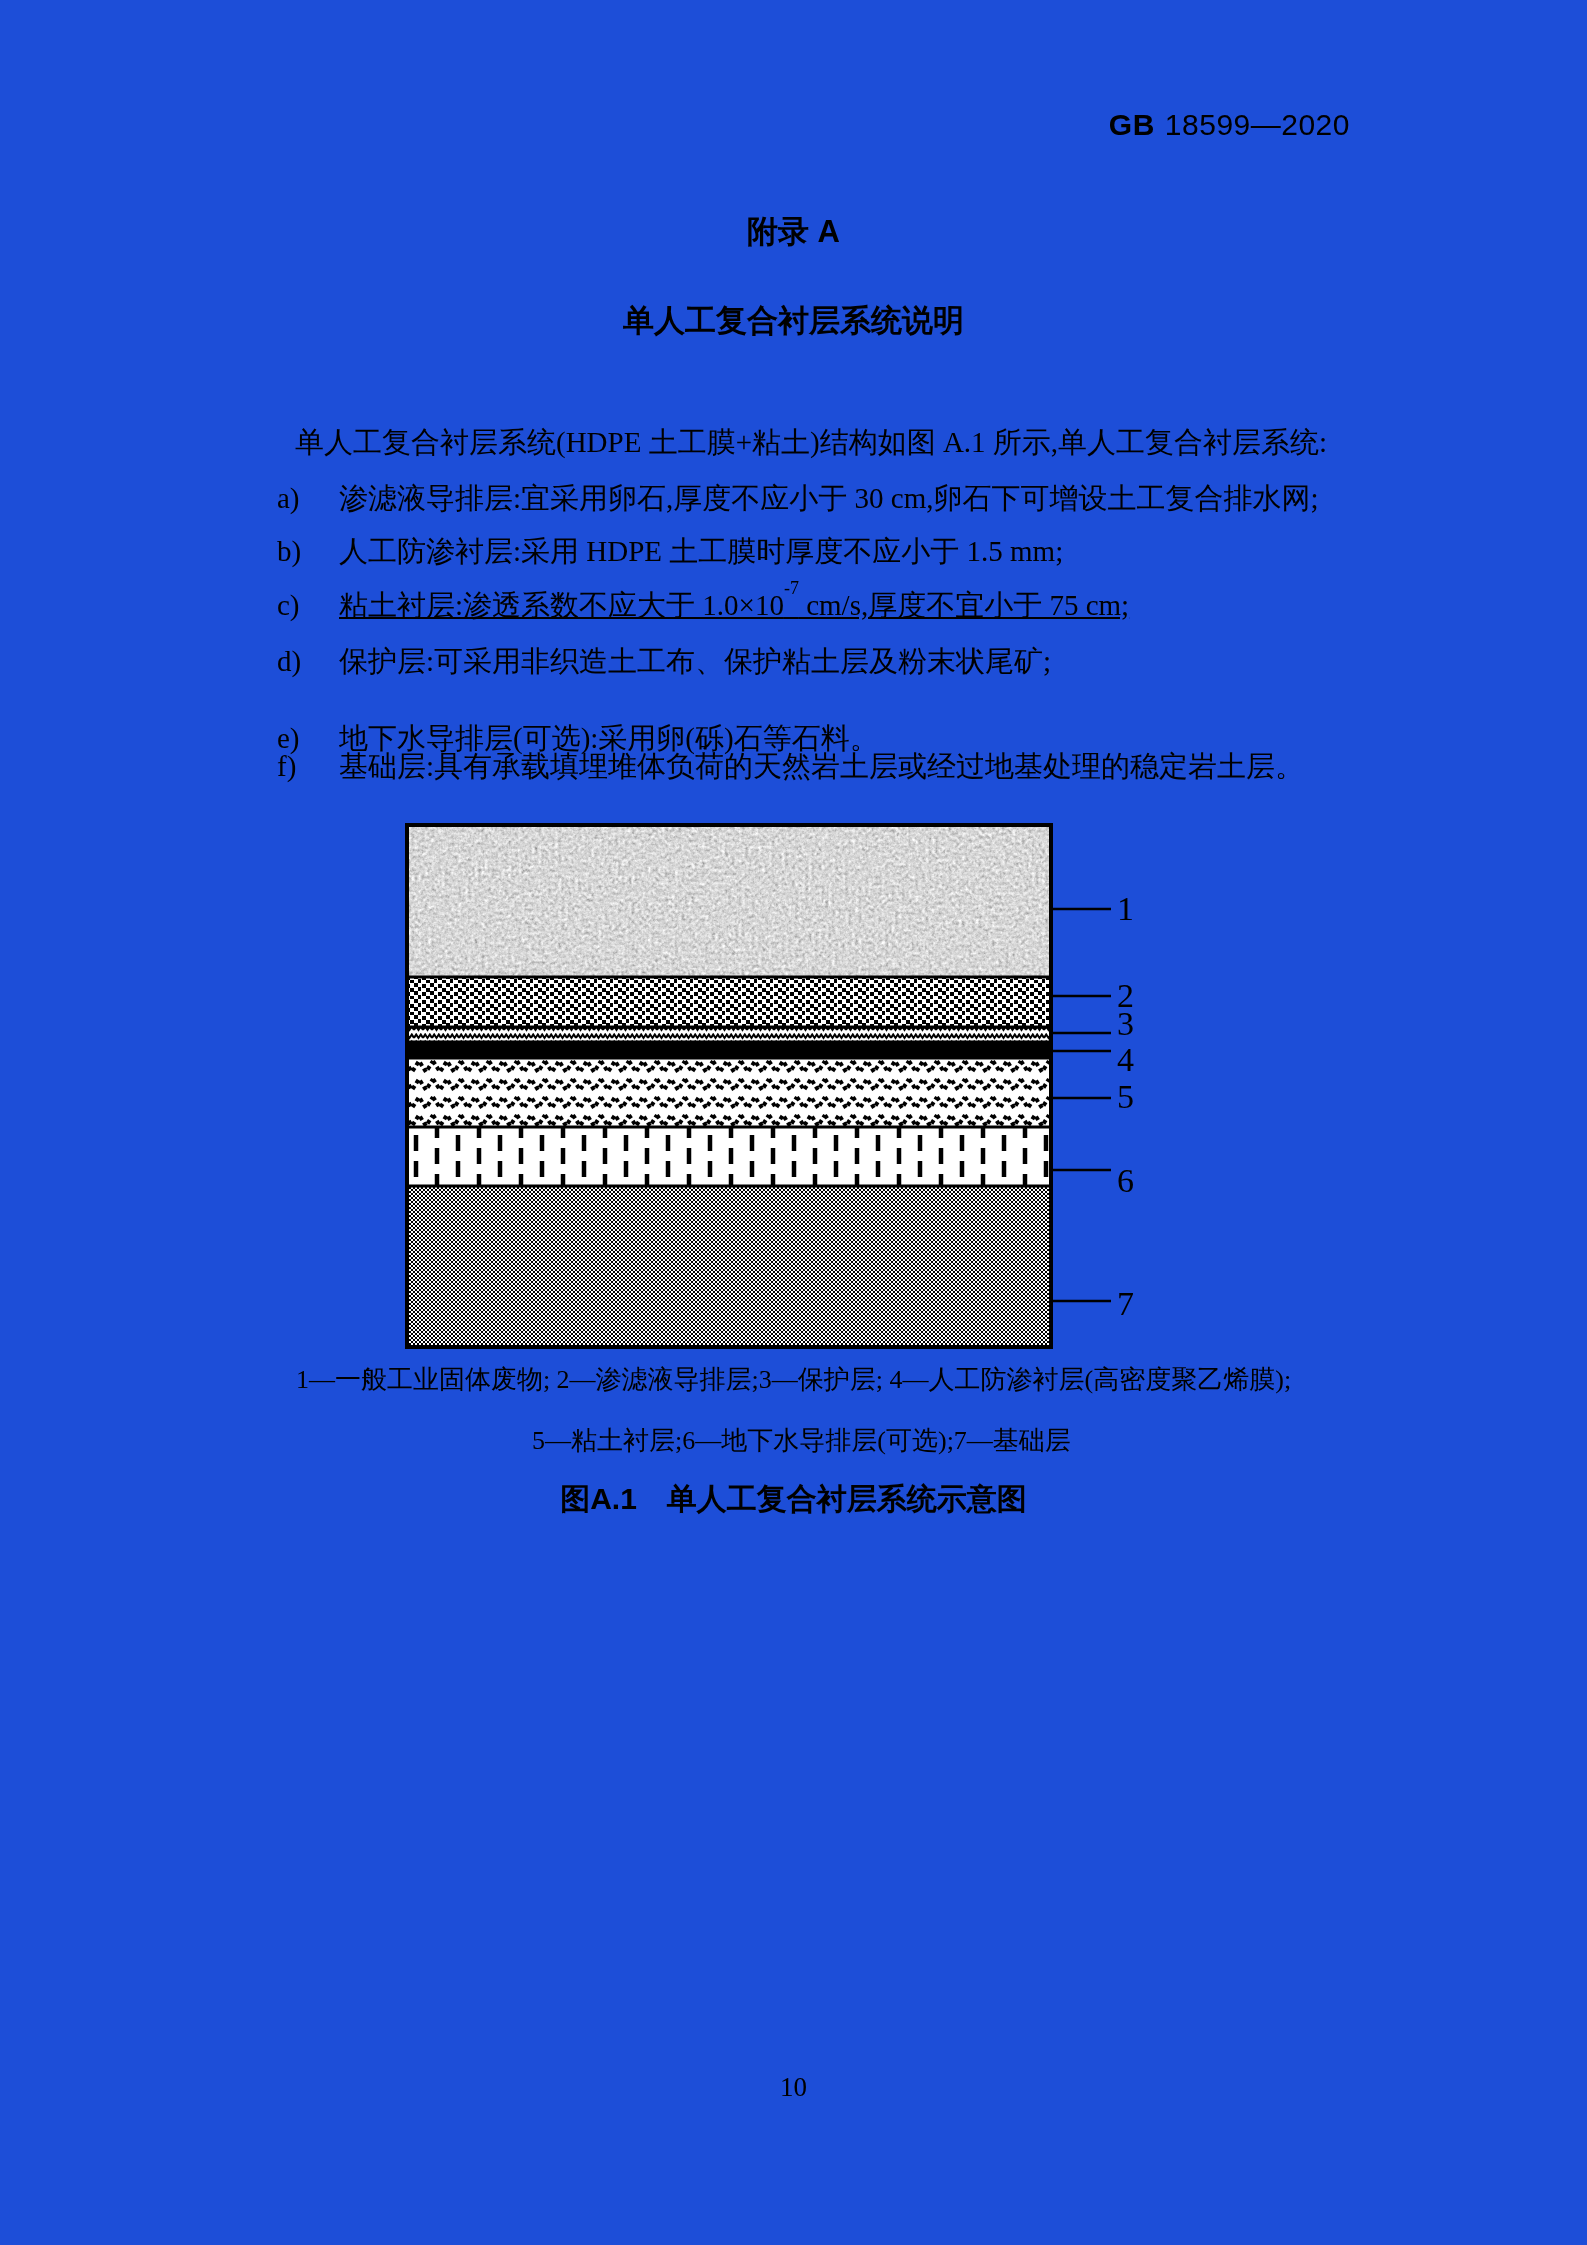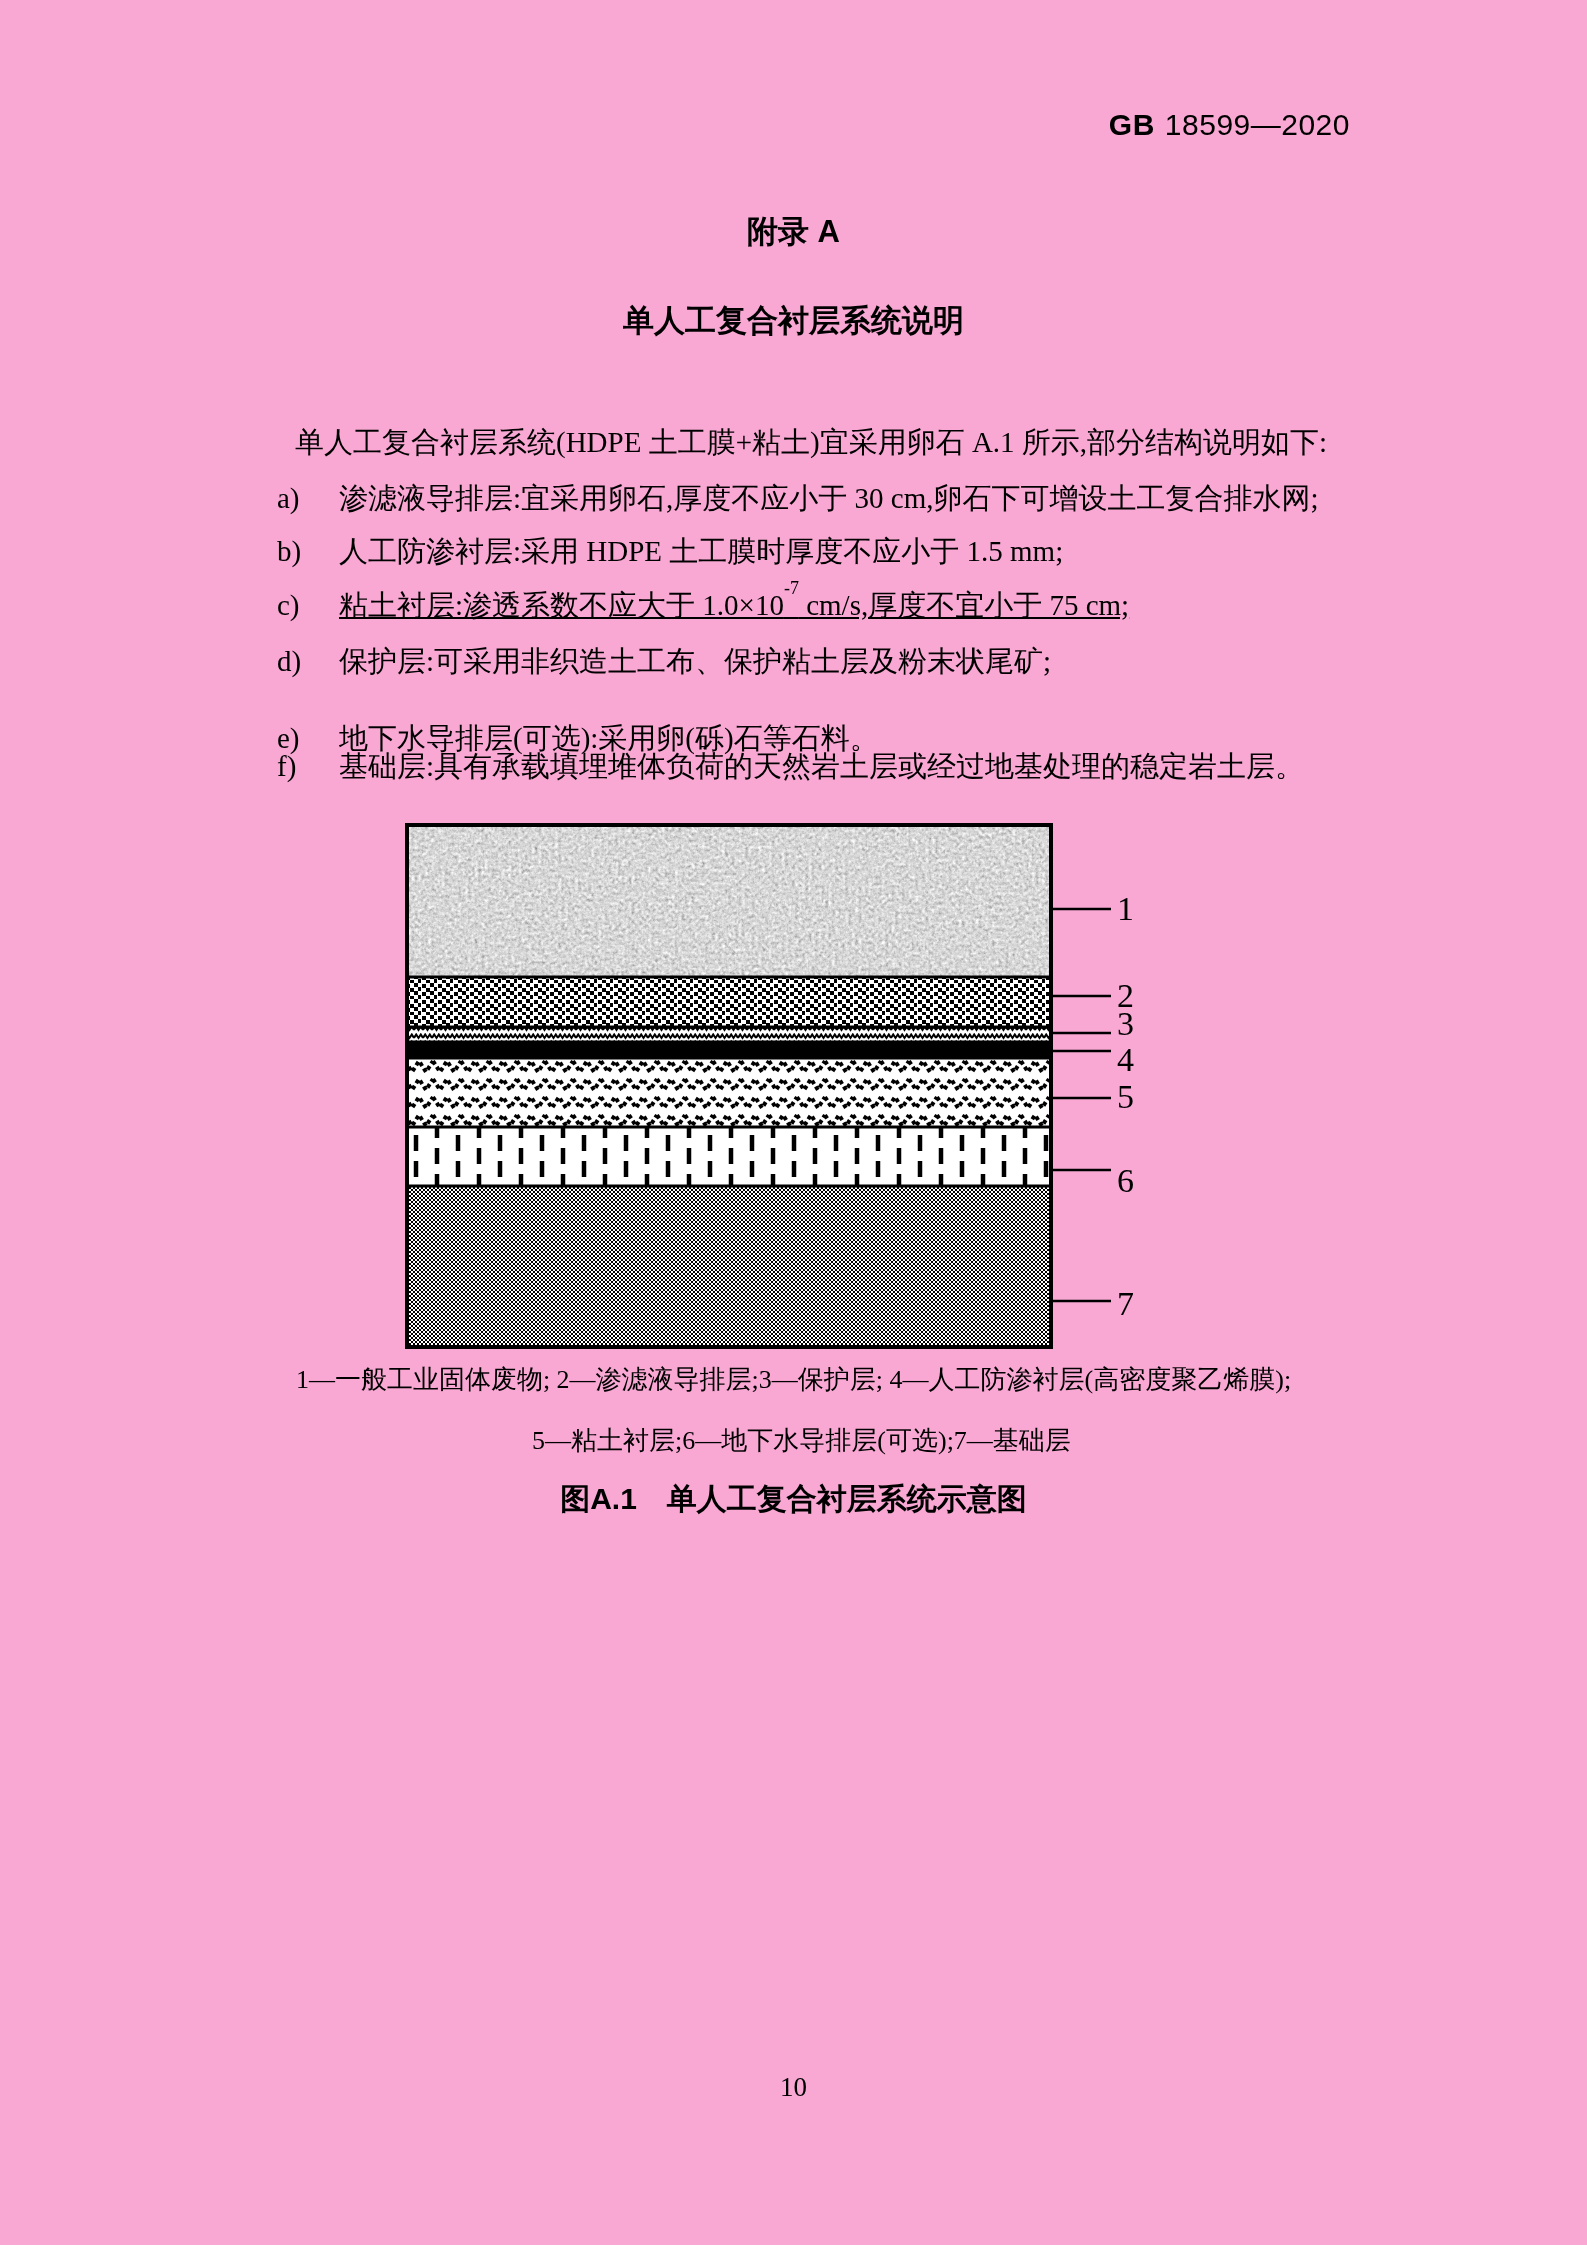--- a/index.html
+++ b/index.html
@@ -1,17 +1,17 @@
 <!DOCTYPE html>
 <html><head>
 <meta charset="utf-8">
 <style>
   html,body { margin:0; padding:0; background:#ffffff; }
   .page {
-    position:relative; width:1587px; height:2245px; background:#f9a8d4;
+    position:relative; width:1587px; height:2245px; background:#1d4ed8;
     font-family:"Liberation Serif","DejaVu Serif",serif; color:#000;
     overflow:hidden;
   }
   .doc-header {
     position:absolute; top:108px; right:237px;
     font-family:"Liberation Sans","DejaVu Sans",sans-serif;
     font-size:30px; letter-spacing:0.5px; white-space:nowrap;
   }
   .doc-header .b { font-weight:bold; margin-right:10px; }
   .appendix-title {
@@ -59,21 +59,21 @@
 
 <div class="page">
 
   <div class="doc-header">
     <span class="b">GB</span><span>18599—2020</span>
   </div>
 
   <h1 class="appendix-title">附录 A</h1>
   <div class="subtitle2">单人工复合衬层系统说明</div>
 
-  <p class="intro">单人工复合衬层系统(HDPE 土工膜+粘土)宜采用卵石 A.1 所示,部分结构说明如下:</p>
+  <p class="intro">单人工复合衬层系统(HDPE 土工膜+粘土)结构如图 A.1 所示,单人工复合衬层系统:</p>
 
   <div class="item it-a">
     <span class="marker">a)</span><span>渗滤液导排层:宜采用卵石,厚度不应小于 30 cm,卵石下可增设土工复合排水网;</span><sup></sup><span></span>
   </div>
   <div class="item it-b">
     <span class="marker">b)</span><span>人工防渗衬层:采用 HDPE 土工膜时厚度不应小于 1.5 mm;</span><sup></sup><span></span>
   </div>
   <div class="item it-c">
     <span class="marker">c)</span><span>粘土衬层:渗透系数不应大于 1.0×10</span><sup>-7</sup><span> cm/s,厚度不宜小于 75 cm;</span>
   </div>

